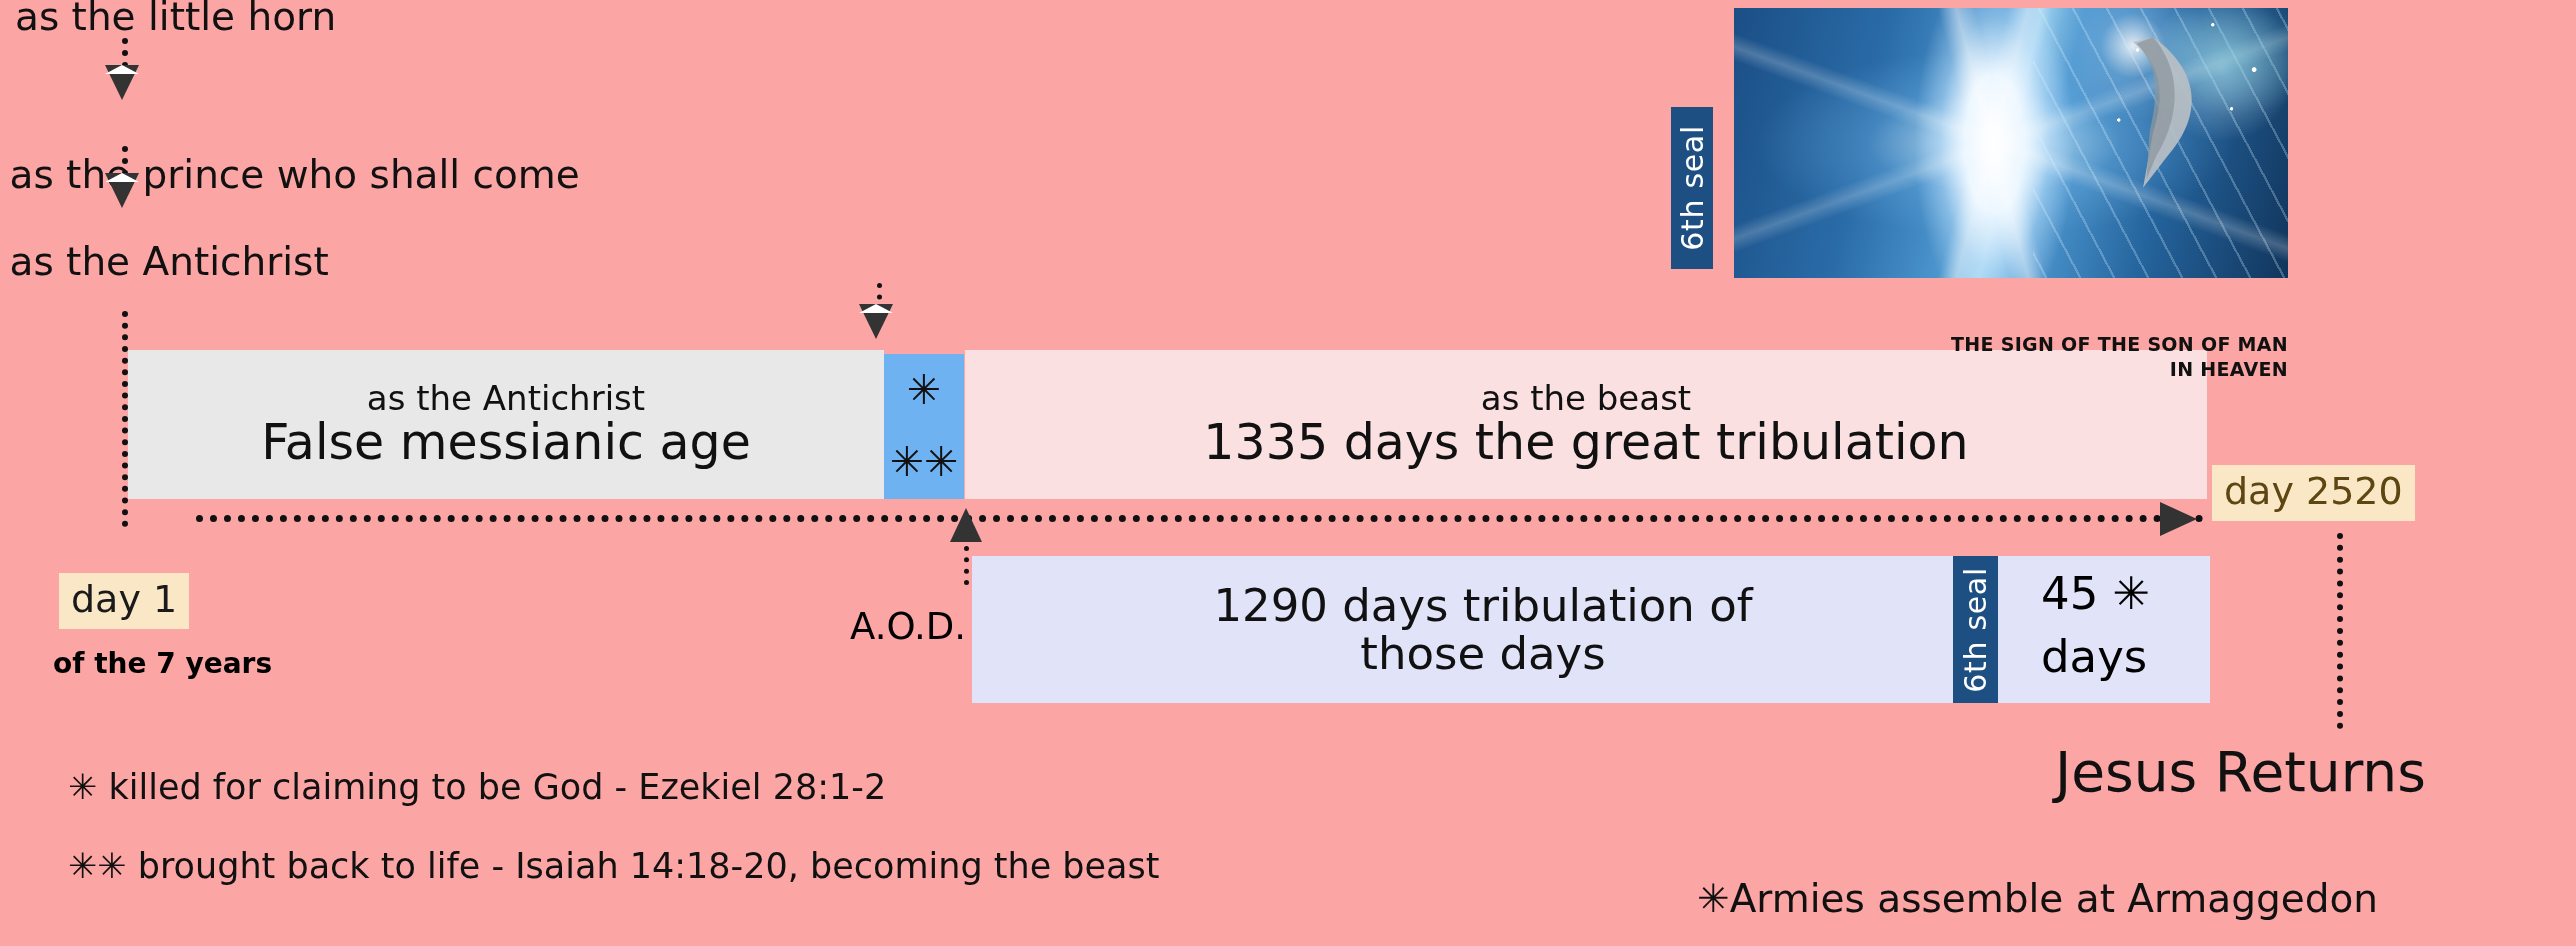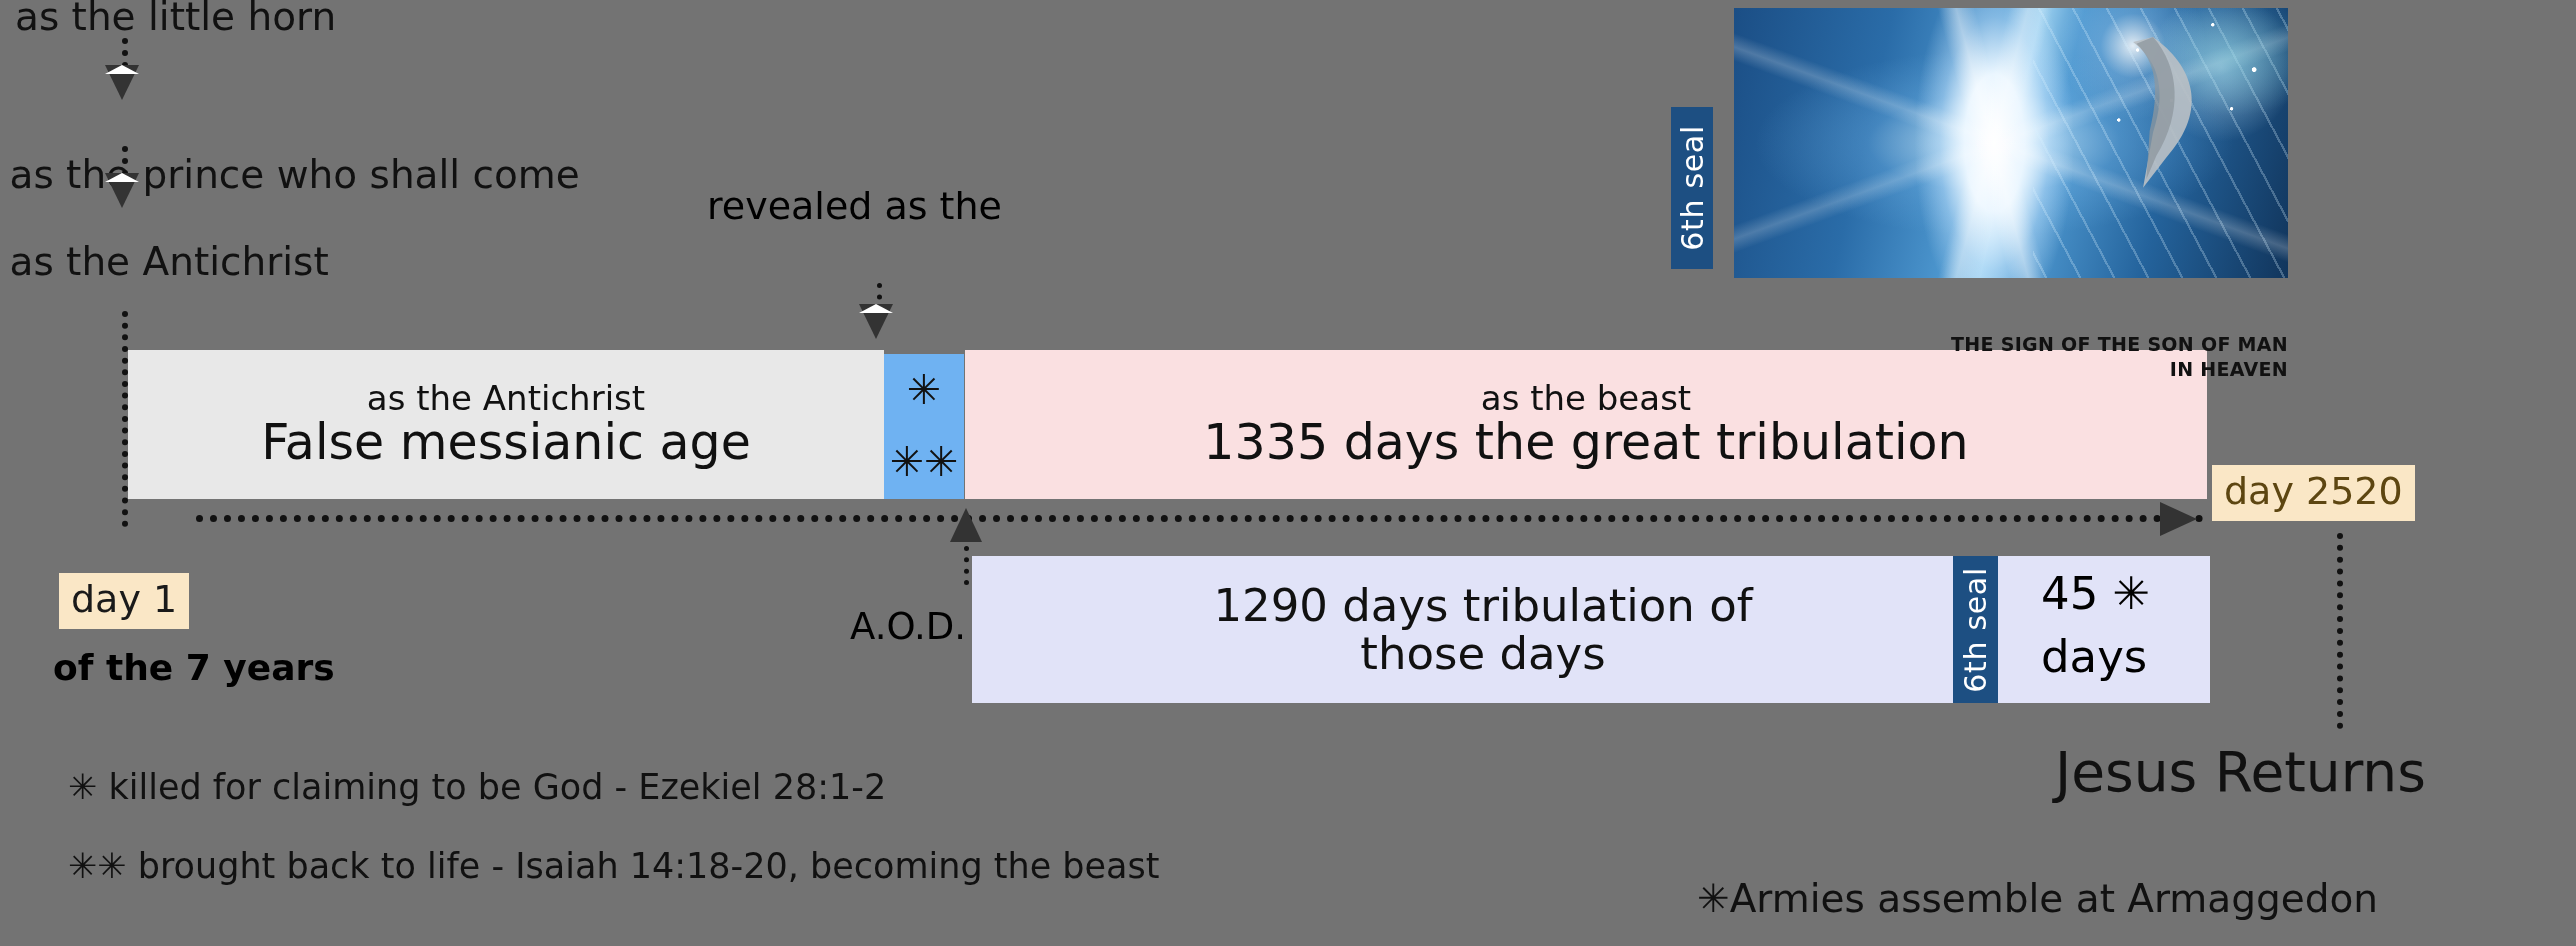--- a/index.html
+++ b/index.html
@@ -4,21 +4,21 @@
 <style>
   html, body {
     margin: 0;
     padding: 0;
     background: #ffffff;
   }
   #canvas {
     position: relative;
     width: 2576px;
     height: 946px;
-    background: #737373;
+    background: #fca5a5;
     font-family: "DejaVu Sans", "Liberation Sans", sans-serif;
     color: #000000;
     overflow: hidden;
   }
   .abs { position: absolute; }
   .txt { white-space: nowrap; line-height: 1.05; }
 
   
   .chain-label {
     font-size: 39px;
@@ -184,21 +184,20 @@
   <div class="abs txt chain-label" style="left:9.5px; top:107px;margin-top:48px;">as the prince who shall come</div>
 
   <div class="abs vdots" style="left:122px; top:146px; height:30px;"></div>
   <div class="abs arrow-down" style="left:105px; top:173px;"></div>
   <div class="abs arrow-down-notch" style="left:105px; top:173px;"></div>
 
   <div class="abs txt chain-label" style="left:9.5px; top:242px;">as the Antichrist</div>
 
   <div class="abs vdots" style="left:122px; top:311px; height:216px;"></div>
 
-  <div class="abs txt" style="left:679px; top:187px; font-size:38px; text-align:center; width:351px;">revealed as the</div>
 
   <div class="abs vdots" style="left:877px; top:283px; height:28px; border-left-width:5.4px;"></div>
   <div class="abs arrow-down" style="left:859px; top:304px;"></div>
   <div class="abs arrow-down-notch" style="left:859px; top:304px;"></div>
 
   <div class="abs bar bar-gray" style="left:128px; top:350px; width:756px; height:149px;">
     <div class="txt bar-sub">as the Antichrist</div>
     <div class="txt bar-main">False messianic age</div>
   </div>
 
@@ -209,21 +208,21 @@
 
   <div class="abs bar bar-pink" style="left:965px; top:350px; width:1242px; height:149px;">
     <div class="txt bar-sub">as the beast</div>
     <div class="txt bar-main">1335 days the great tribulation</div>
   </div>
 
   <div class="abs hdots" style="left:196px; top:515px; width:2008px;"></div>
   <div class="abs arrow-right" style="left:2160px; top:502px;"></div>
 
   <div class="abs chip chip-day1" style="left:59px; top:573px;">day 1</div>
-  <div class="abs txt" style="left:53px; top:649px; font-size:36px; font-weight:700;">of the 7 years</div>
+  <div class="abs txt" style="left:53px; top:649px; font-size:28px; font-weight:700;">of the 7 years</div>
 
   <div class="abs chip" style="left:2212px; top:465px;">day 2520</div>
 
   <div class="abs vdots" style="left:2337px; top:533px; height:196px; border-left-width:6px;"></div>
 
   <div class="abs vdots" style="left:964px; top:546px; height:39px; border-left-width:5.4px;"></div>
   <div class="abs arrow-up" style="left:950px; top:508px;"></div>
   <div class="abs txt" style="left:850px; top:608px; font-size:37px;">A.O.D. setup</div>
 
   <div class="abs bar bar-lav" style="left:972px; top:556px; width:1238px; height:147px; justify-content:center;">

